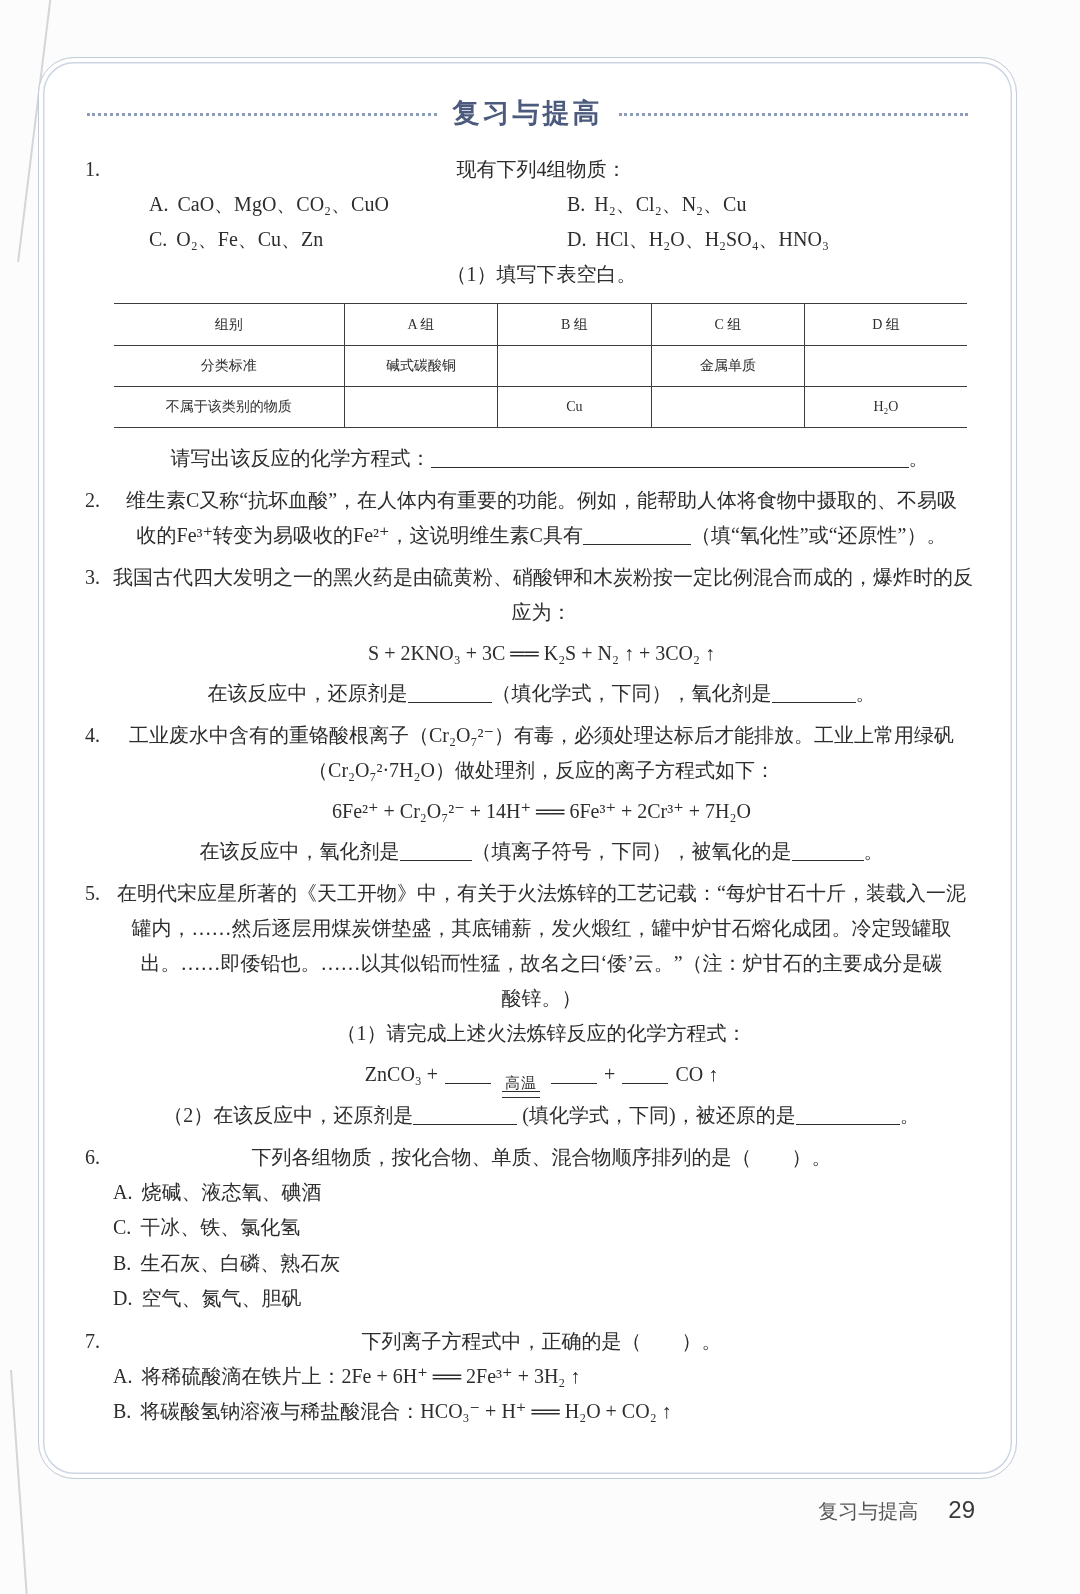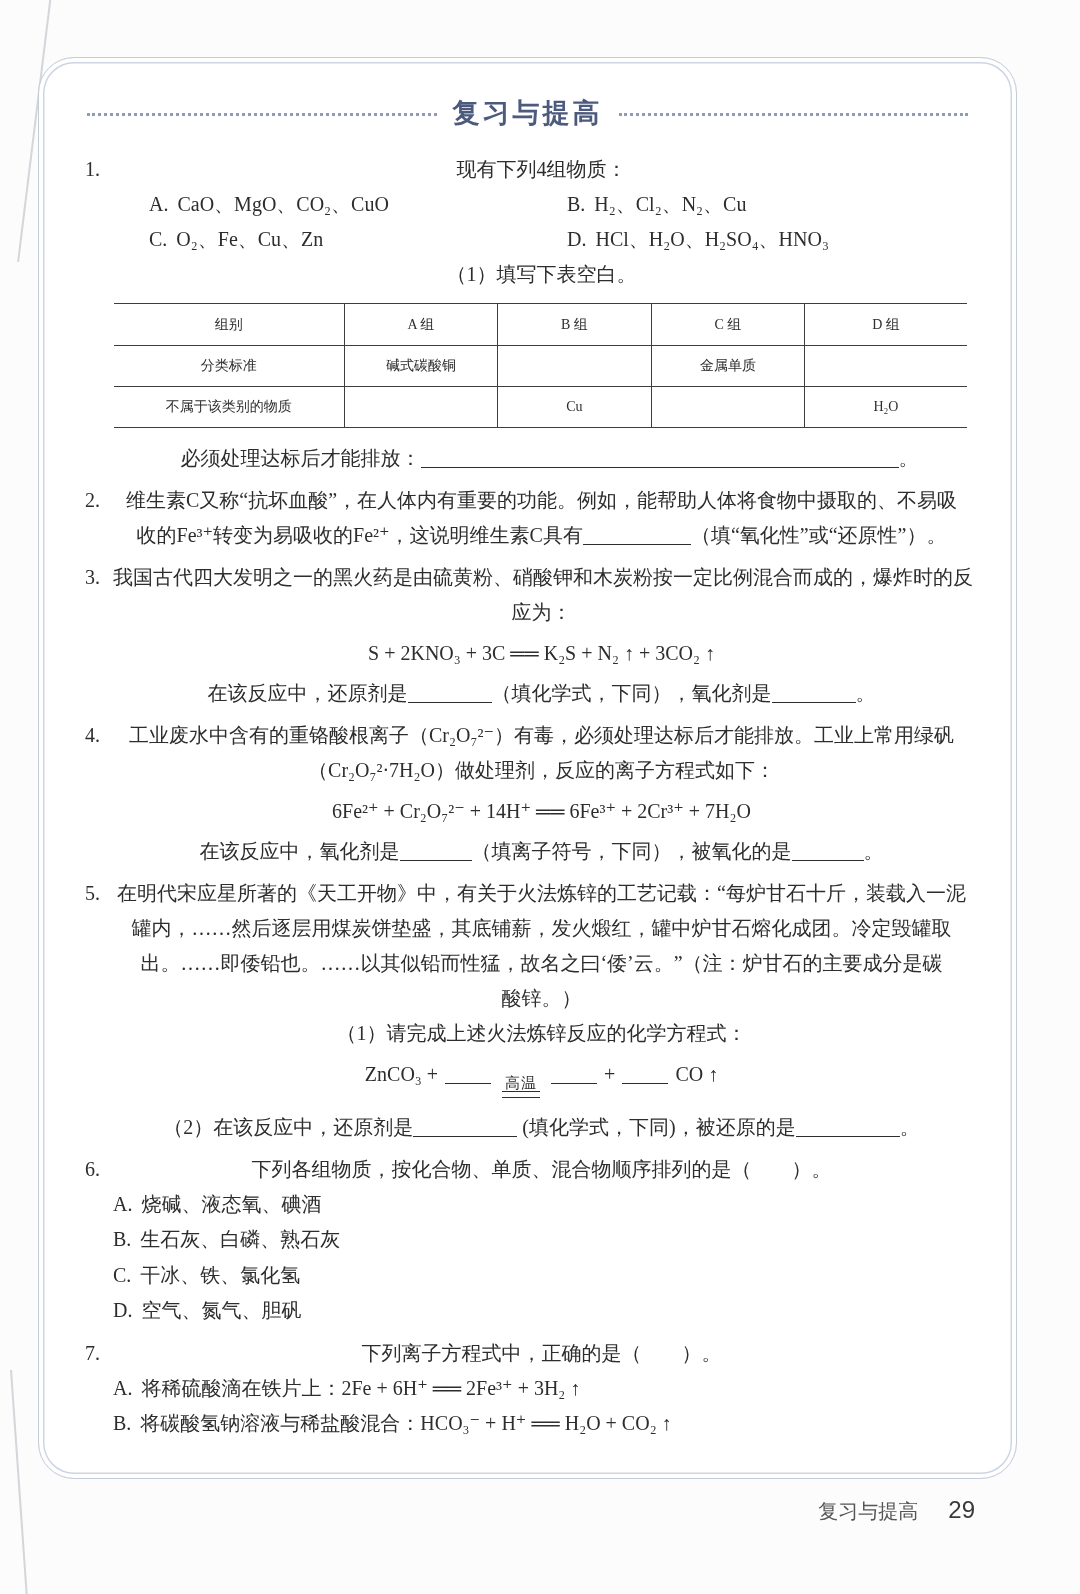--- a/index.html
+++ b/index.html
@@ -40,21 +40,21 @@
 
   table.cls{border-collapse:collapse;width:99.5%;margin:11px 0 13px 1px;
     font-size:14px;text-align:center;table-layout:fixed;}
   table.cls td{border-bottom:1.6px solid #3d3d3d;height:40px;vertical-align:middle;padding:0 4px;}
   table.cls tr.first td{border-top:1.6px solid #3d3d3d;height:41px;}
   table.cls td + td{border-left:1.4px solid #3d3d3d;}
 
   .eq{text-align:center;line-height:46px;white-space:nowrap;}
   .blank{display:inline-block;border-bottom:1.6px solid #2d2d2d;height:14px;vertical-align:-3px;}
   .eq .blank{margin:0 7px;}
-  .rxn-cond{display:inline-block;margin:12px 4px;vertical-align:-7px;}
+  .rxn-cond{display:inline-block;margin:0 4px;vertical-align:-7px;}
   .cond-text{display:block;font-size:15px;line-height:16px;text-align:center;letter-spacing:1px;padding:0 3px;}
   .cond-line{display:block;height:4.5px;border-top:1.4px solid #2d2d2d;border-bottom:1.4px solid #2d2d2d;}
 
   .footer{
     position:absolute;left:0;top:1496px;width:975px;
     display:flex;justify-content:flex-end;align-items:baseline;gap:30px;
   }
   .footer-section{font-size:20px;color:#555;}
   .footer-page{font-size:24px;color:#3a3a3a;font-family:"Liberation Sans","DejaVu Sans",sans-serif;}
 </style>
@@ -112,21 +112,21 @@
             <td>不属于该类别的物质</td>
             <td></td>
             <td>Cu</td>
             <td></td>
             <td>H₂O</td>
           </tr>
         </tbody>
           </table>
 
         <div class="line indent-sm">
-          <span>必须处理达标后才能排放：</span><span class="blank" style="width:478px;"></span><span>。</span>
+          <span>请写出该反应的化学方程式：</span><span class="blank" style="width:478px;"></span><span>。</span>
         </div>
       </div>
     </div>
 
     <div class="q">
       <span class="qnum">2.</span>
       <div class="qbody">
         <div class="line">维生素C又称“抗坏血酸”，在人体内有重要的功能。例如，能帮助人体将食物中摄取的、不易吸</div>
         <div class="line">
           <span>收的Fe³⁺转变为易吸收的Fe²⁺，这说明维生素C具有</span><span class="blank" style="width:108px;"></span><span>（填“氧化性”或“还原性”）。</span>
@@ -173,22 +173,22 @@
           <span>（2）在该反应中，还原剂是</span><span class="blank" style="width:104px;"></span><span> (填化学式，下同)，被还原的是</span><span class="blank" style="width:104px;"></span><span>。</span>
         </div>
       </div>
     </div>
 
     <div class="q">
       <span class="qnum">6.</span>
       <div class="qbody opt-list">
         <div class="line">下列各组物质，按化合物、单质、混合物顺序排列的是（　　）。</div>
         <div class="opt"><span class="opt-label">A.</span><span>烧碱、液态氧、碘酒</span></div>
+        <div class="opt"><span class="opt-label">C.</span><span>干冰、铁、氯化氢</span></div>
         <div class="opt"><span class="opt-label">B.</span><span>生石灰、白磷、熟石灰</span></div>
-        <div class="opt"><span class="opt-label">C.</span><span>干冰、铁、氯化氢</span></div>
         <div class="opt"><span class="opt-label">D.</span><span>空气、氮气、胆矾</span></div>
       </div>
     </div>
 
     <div class="q">
       <span class="qnum">7.</span>
       <div class="qbody opt-list">
         <div class="line">下列离子方程式中，正确的是（　　）。</div>
         <div class="opt"><span class="opt-label">A.</span><span>将稀硫酸滴在铁片上：2Fe + 6H⁺ ══ 2Fe³⁺ + 3H₂ ↑</span></div>
         <div class="opt"><span class="opt-label">B.</span><span>将碳酸氢钠溶液与稀盐酸混合：HCO₃⁻ + H⁺ ══ H₂O + CO₂ ↑</span></div>

